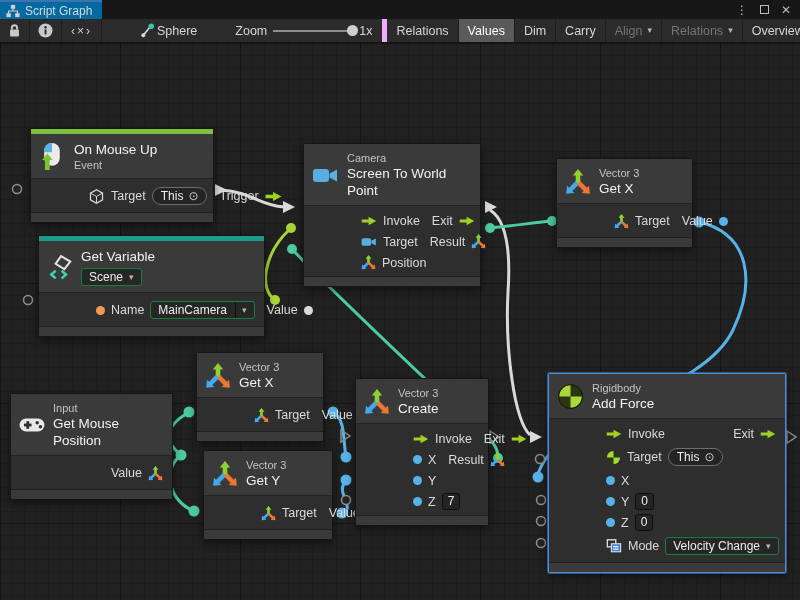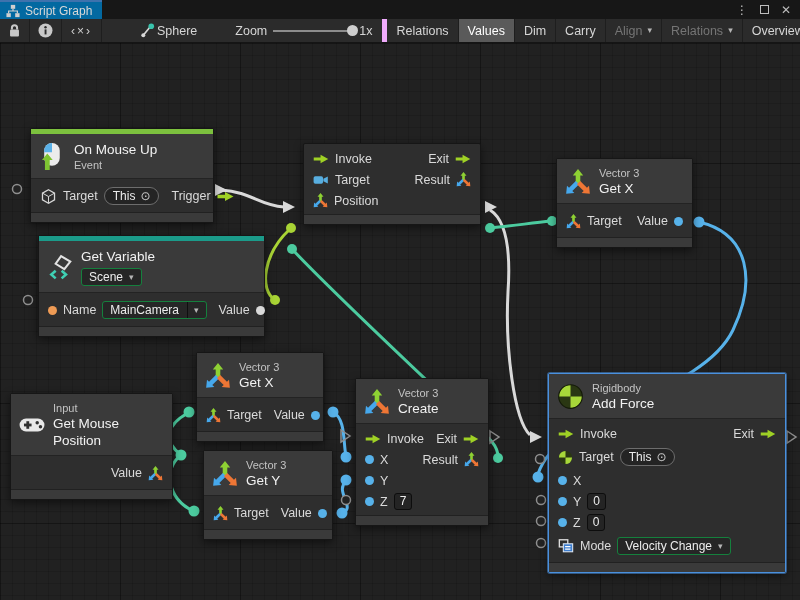--- a/index.html
+++ b/index.html
@@ -40,21 +40,21 @@
   .wires { position:absolute; left:0; top:0; width:800px; height:600px; z-index:1; pointer-events:none; }
 
   
   .node { position:absolute; background:#2e2e2e; border:1px solid #161616; border-radius:2px; box-shadow:0 3px 9px rgba(0,0,0,.5); z-index:2; }
   .node.selected { border-color:#4a90dd; box-shadow:0 0 0 1px rgba(74,144,221,.55), 0 3px 9px rgba(0,0,0,.5); }
   .strip { height:5px; }
   .nhead { display:flex; align-items:center; gap:8px; padding:7px 10px 6px 8px; background:#3a3a3a; border-bottom:1px solid #232323; }
   .ncat { font-size:11px; color:#c3c3c3; line-height:14px; }
   .ntitle { font-size:13.5px; color:#f2f2f2; line-height:17px; }
   .nbody { padding:4px 0 3px; }
-  .row { display:flex; align-items:center; gap:6px; padding:0 9px; height:21px; font-size:12.5px; color:#dadada; white-space:nowrap; }
+  .row { display:flex; align-items:center; gap:6px; padding:0 9px; height:21px; font-size:12.5px; color:#dadada; white-space:nowrap;margin-left:48px; }
   .row.tall { height:26px; }
   .spacer { flex:1; }
   .nfoot { height:10px; background:#3a3a3a; border-top:1px solid #212121; }
   .dot { width:9px; height:9px; border-radius:50%; flex:0 0 auto; }
   .dot.blue { background:#57b2ea; } .dot.orange { background:#ef9b55; } .dot.white { background:#d9d9d9; }
   .pill { display:inline-flex; align-items:center; gap:5px; background:#242424; border:1px solid #6d6d6d; border-radius:10px; padding:0 8px; height:18px; font-size:12px; color:#ececec; }
   .pill .scope { font-size:12px; color:#c9c9c9; }
   .dd { display:inline-flex; align-items:center; gap:6px; background:#262626; border:1px solid #15803d; border-radius:3px; height:18px; padding:0 7px; font-size:12px; color:#ececec; }
   .dd .ddsep { align-self:stretch; width:1px; background:#0f0f0f; margin:0 0 0 2px; }
   .nfield { background:#242424; border:1px solid #0d0d0d; border-radius:3px; height:17px; line-height:15px; padding:0 5px; font-size:12px; color:#ececec; }
@@ -305,20 +305,32 @@
         </span>
         <span class="spacer"></span>
         <span>Value</span>
         <span class="dot white"></span>
       </div>
     </div>
     <div class="nfoot"></div>
   </div>
 
   <div class="node" style="left:303px;top:143px;width:178px">
+    <div class="nhead">
+      <span class="icnspan">
+        <svg width="27" height="21" viewBox="0 0 27 20">
+            <rect x="1" y="3.5" width="16" height="13" rx="3" fill="#58aee0"></rect>
+            <path d="M17.5 8 L25 4 V16 L17.5 12 Z" fill="#58aee0"></path>
+          </svg>
+      </span>
+      <div>
+        <div class="ncat">Camera</div>
+        <div class="ntitle">Screen To World Point</div>
+      </div>
+    </div>
     <div class="nbody">
       <div class="row">
         <span class="icnspan">
             <svg width="16" height="10" viewBox="-8.5 -5.5 17 11">
               <use href="#flow-arr" fill="#9fd125"></use>
             </svg>
           </span>
         <span>Invoke</span>
         <span class="spacer"></span>
         <span>Exit</span>

